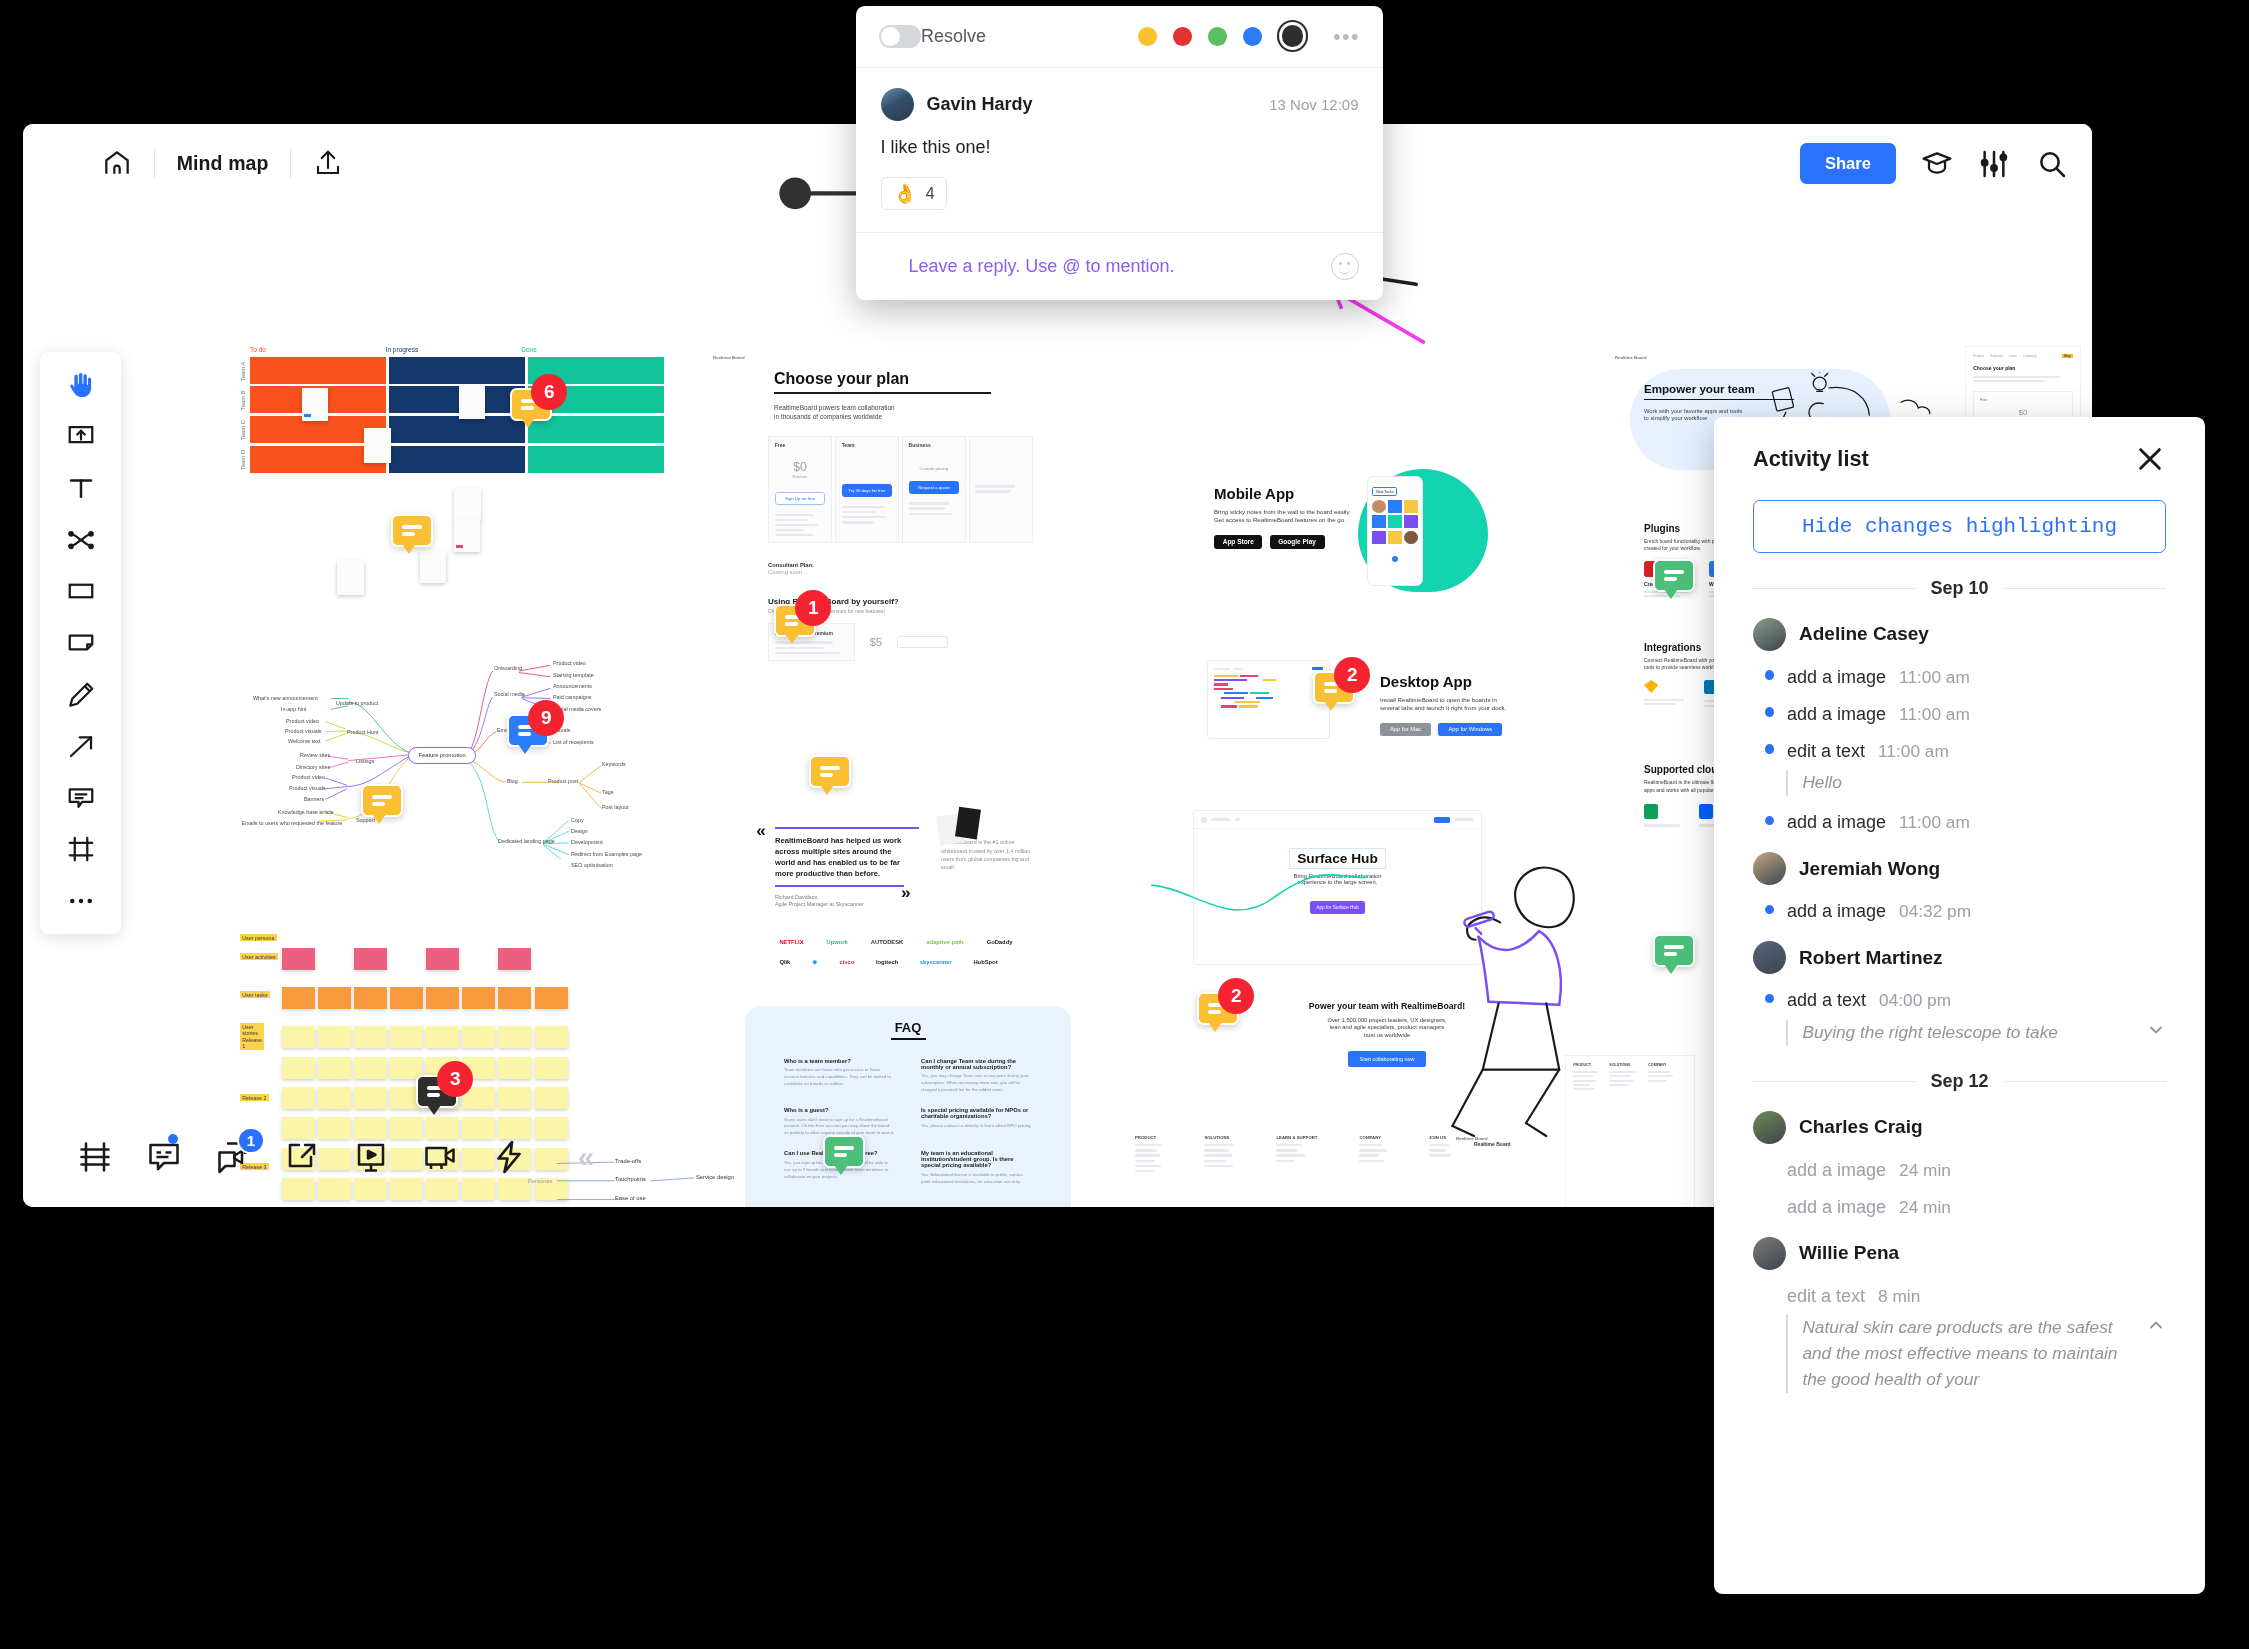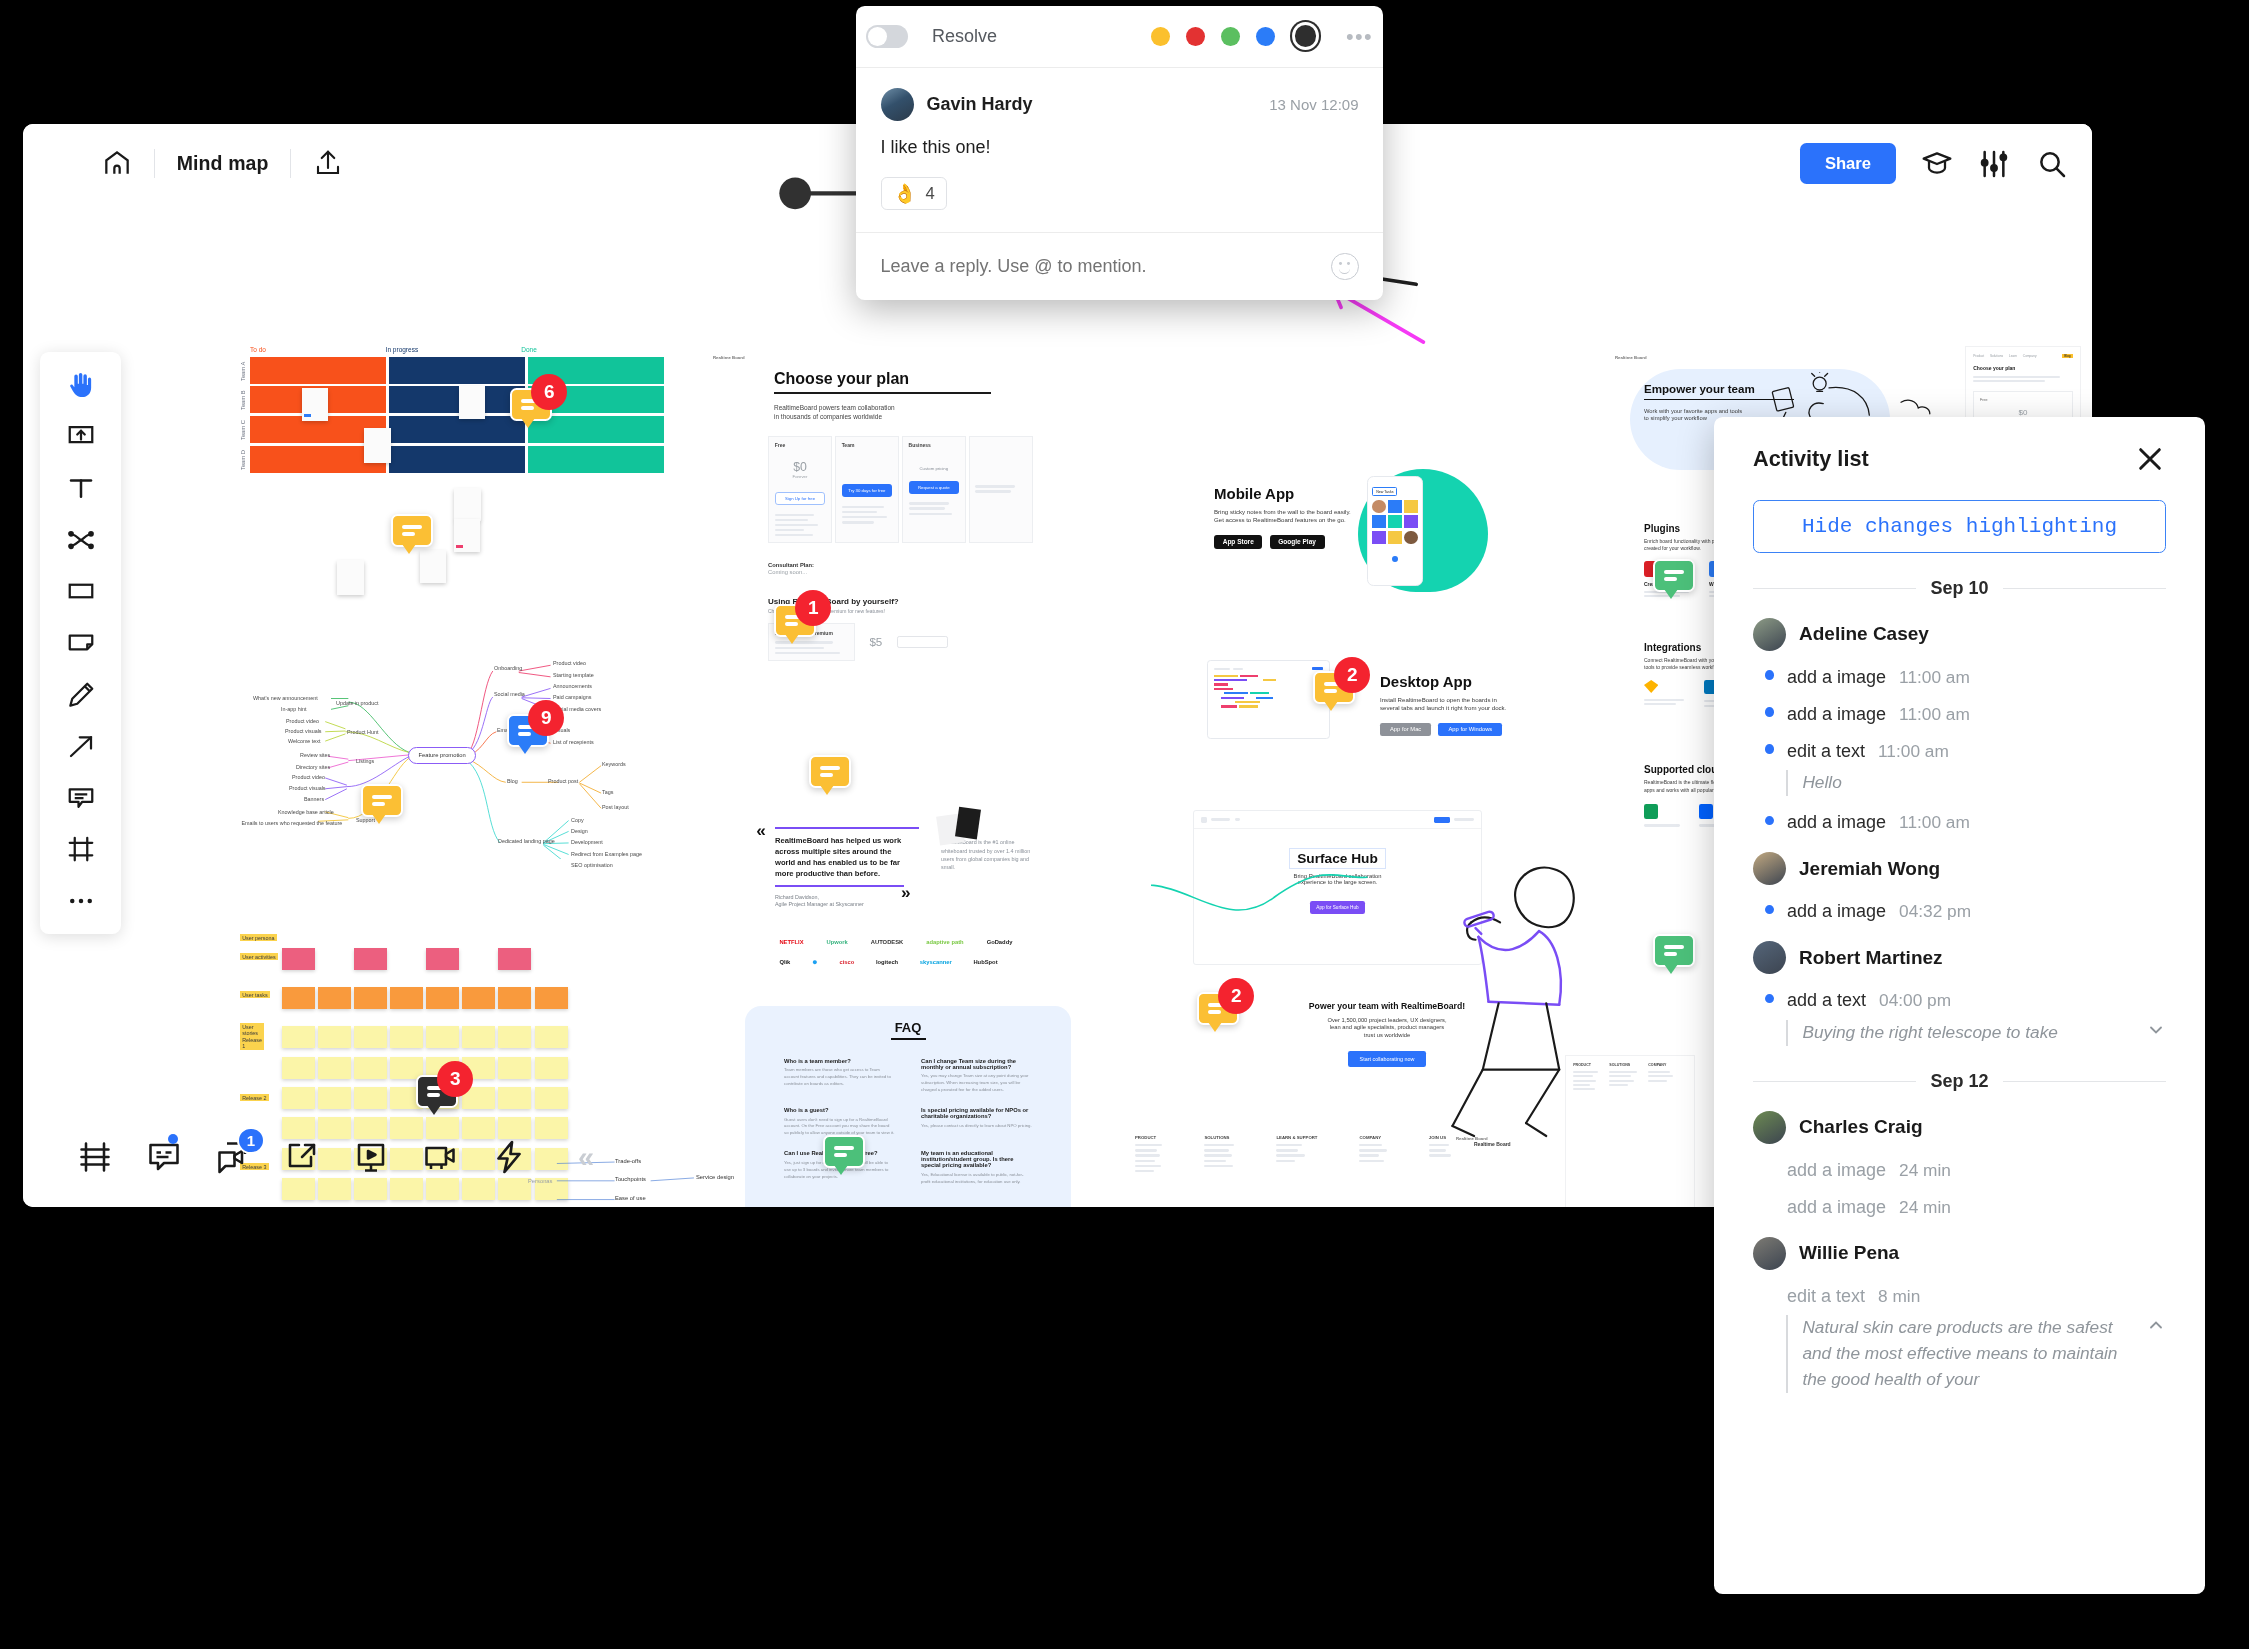--- a/index.html
+++ b/index.html
@@ -127,21 +127,21 @@
   
   .connector { position: absolute; z-index: 44; }
 
   
   .comment-popup {
     position: absolute; left: 856px; top: 5.8px; width: 527px;
     background: #fff; border-radius: 8.7px;
     box-shadow: 0 10px 35px rgba(0,0,0,.28);
     z-index: 60; overflow: hidden;
   }
-  .cp-head { display: flex; align-items: center; padding: 19px 10px; gap: 24px; border-bottom: 0.7px solid #ececec; }
+  .cp-head { display: flex; align-items: center; padding: 19px 23px; gap: 0; border-bottom: 0.7px solid #ececec; }
   .toggle {
     width: 42px; height: 23px; border-radius: 11.6px; background: #d4d7dc;
     position: relative; cursor: pointer; flex: none;
   }
   .toggle .knob { position: absolute; left: 2.2px; top: 2.2px; width: 19px; height: 19px; border-radius: 9.4px; background:#fff; }
   .cp-resolve { font-size: 18px; color: #55595f; }
   .cp-colors { margin-left: auto; display: flex; align-items: center; gap: 16px; }
   .swatch { width: 19px; height: 19px; border-radius: 9.4px; cursor: pointer; }
   .swatch.sel { width: 21.7px; height: 21.7px; border-radius: 10.8px; background:#2e2e2e; box-shadow: 0 0 0 2.9px #fff, 0 0 0 5px #2e2e2e; margin: 0 3.6px;}
   .cp-more { font-size: 21.7px; color: #b7bbc1; letter-spacing: 1.4px; margin-left: 10px; cursor: pointer; line-height: .6;}
@@ -152,21 +152,21 @@
   .cp-name { font-size: 18px; font-weight: bold; color: #1e1e1e; }
   .cp-time { margin-left: auto; font-size: 15px; color: #9aa0a6; }
   .cp-text { font-size: 18px; color: #1f1f1f; margin-top: 16px; }
   .reaction {
     margin-top: 19px; display: inline-flex; align-items: center; gap: 8.7px;
     border: 0.7px solid #e0e2e6; border-radius: 5.8px; padding: 4.3px 11.6px; cursor: pointer;
   }
   .reaction .emo { font-size: 19px; }
   .reaction .cnt { font-size: 16.6px; color: #4a4a4a; }
   .cp-reply { border-top: 0.7px solid #ececec; padding: 20px 24.5px; display: flex; align-items: center; }
-  .cp-reply-ph { font-size: 18px; color: #737373; }
+  .cp-reply-ph { font-size: 18px; color: #8b5cf6; margin-left: 28px; }
   .smiley { margin-left: auto; width: 27.4px; height: 27.4px; border-radius: 13.7px; border: 1.4px solid #c7cbd1; position: relative; cursor:pointer;}
   .smiley::before, .smiley::after { content:""; position:absolute; width:2.9px; height:2.9px; border-radius:1.4px; background:#c7cbd1; top:8px;}
   .smiley::before { left: 7.2px; } .smiley::after { right: 7.2px; }
   .smiley span { position: absolute; left: 6.5px; bottom: 5.8px; width: 11.6px; height: 5.8px; border-bottom: 1.8px solid #c7cbd1; border-radius: 0 0 7.2px 7.2px;}
 
   
   .activity {
     position: absolute; left: 1714px; top: 417px; width: 491px; height: 1177px;
     background: #fff; border-radius: 8.7px;
     box-shadow: 0 10px 36px rgba(0,0,0,.25);

